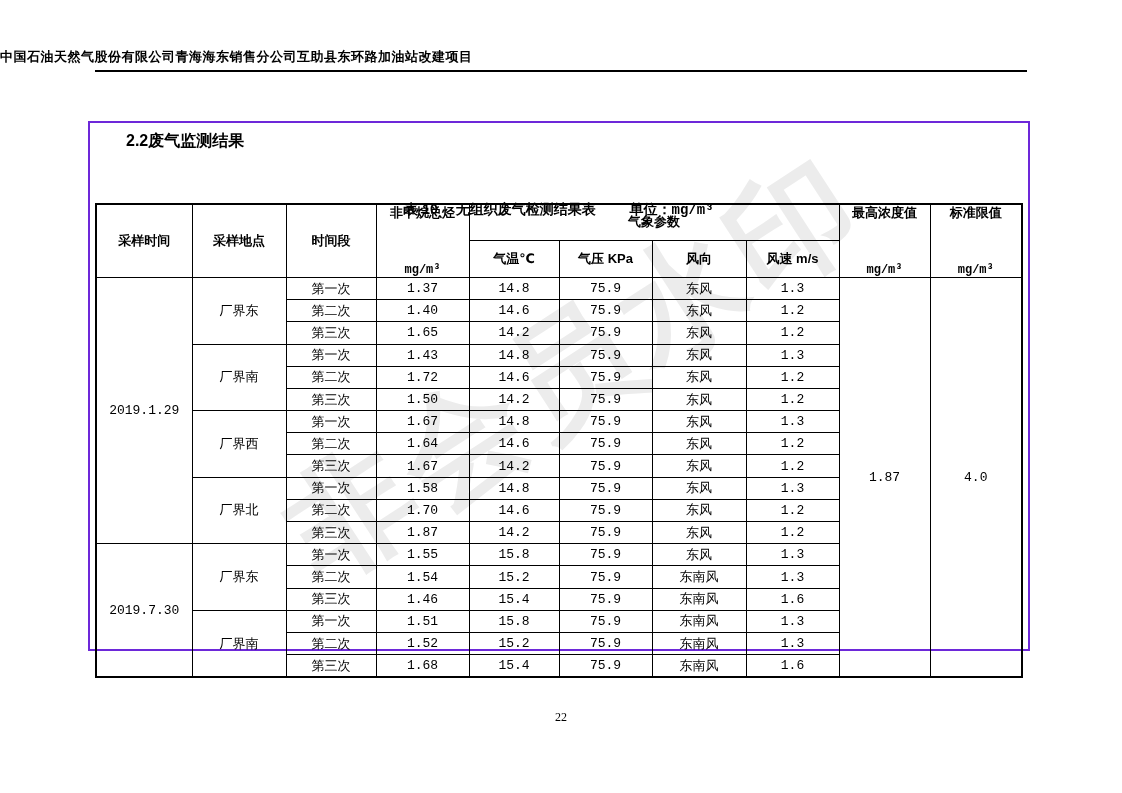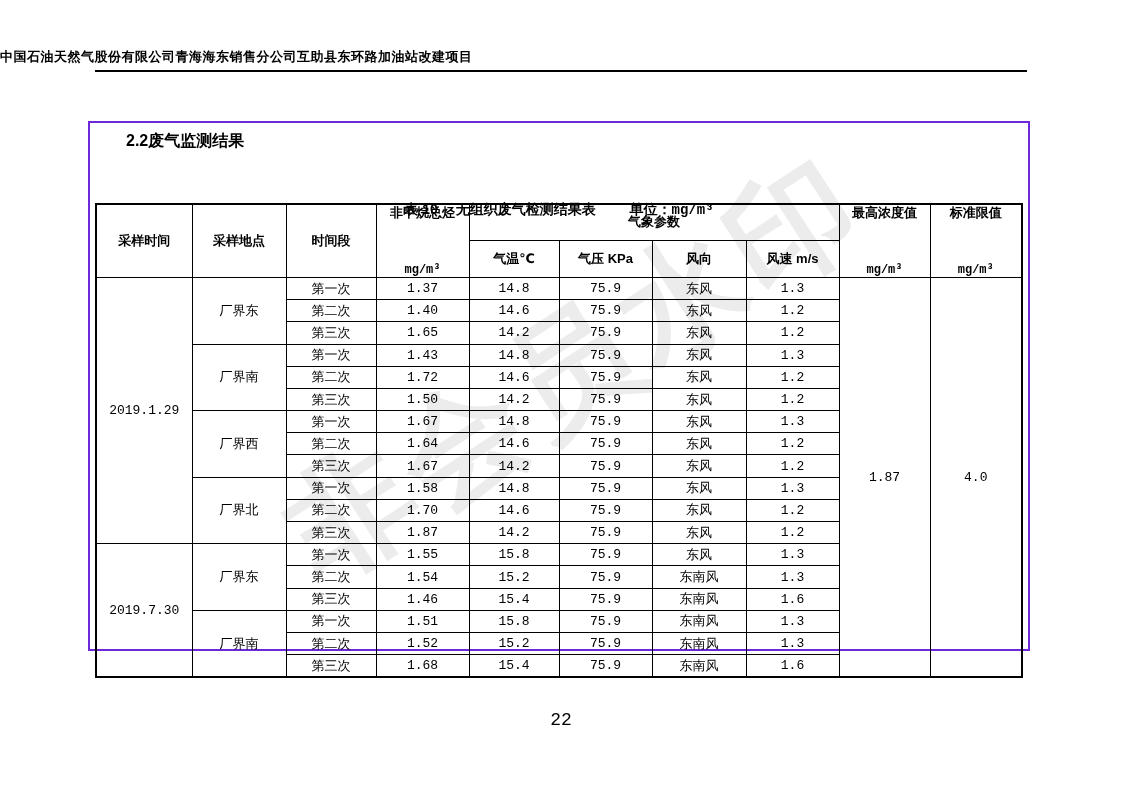--- a/index.html
+++ b/index.html
@@ -72,22 +72,22 @@
   }
   .data-table thead tr { height: 22px; }
   .data-table th { font-weight: bold; font-size: 13px; line-height: 1.1; }
   .data-table td { font-size: 13px; }
   .th-line { display: block; line-height: 1.2; }
   .mono { font-family: "Liberation Mono", "DejaVu Sans Mono", monospace; }
   .unit-line { font-size: 12px; margin-top: 42px; }
 
   .page-number {
     position: absolute; top: 710px; left: 0; width: 100%;
-    text-align: center; font-size: 18px;
-    font-family: Liberation Mono, monospace;
+    text-align: center; font-size: 12px;
+    font-family: Liberation Serif, serif;
     z-index: 2;
   }
 </style>
 </head>
 <body>
 
 <div class="page">
 
   <div class="doc-header-title">中国石油天然气股份有限公司青海海东销售分公司互助县东环路加油站改建项目</div>
   <div class="doc-header-rule"></div>

